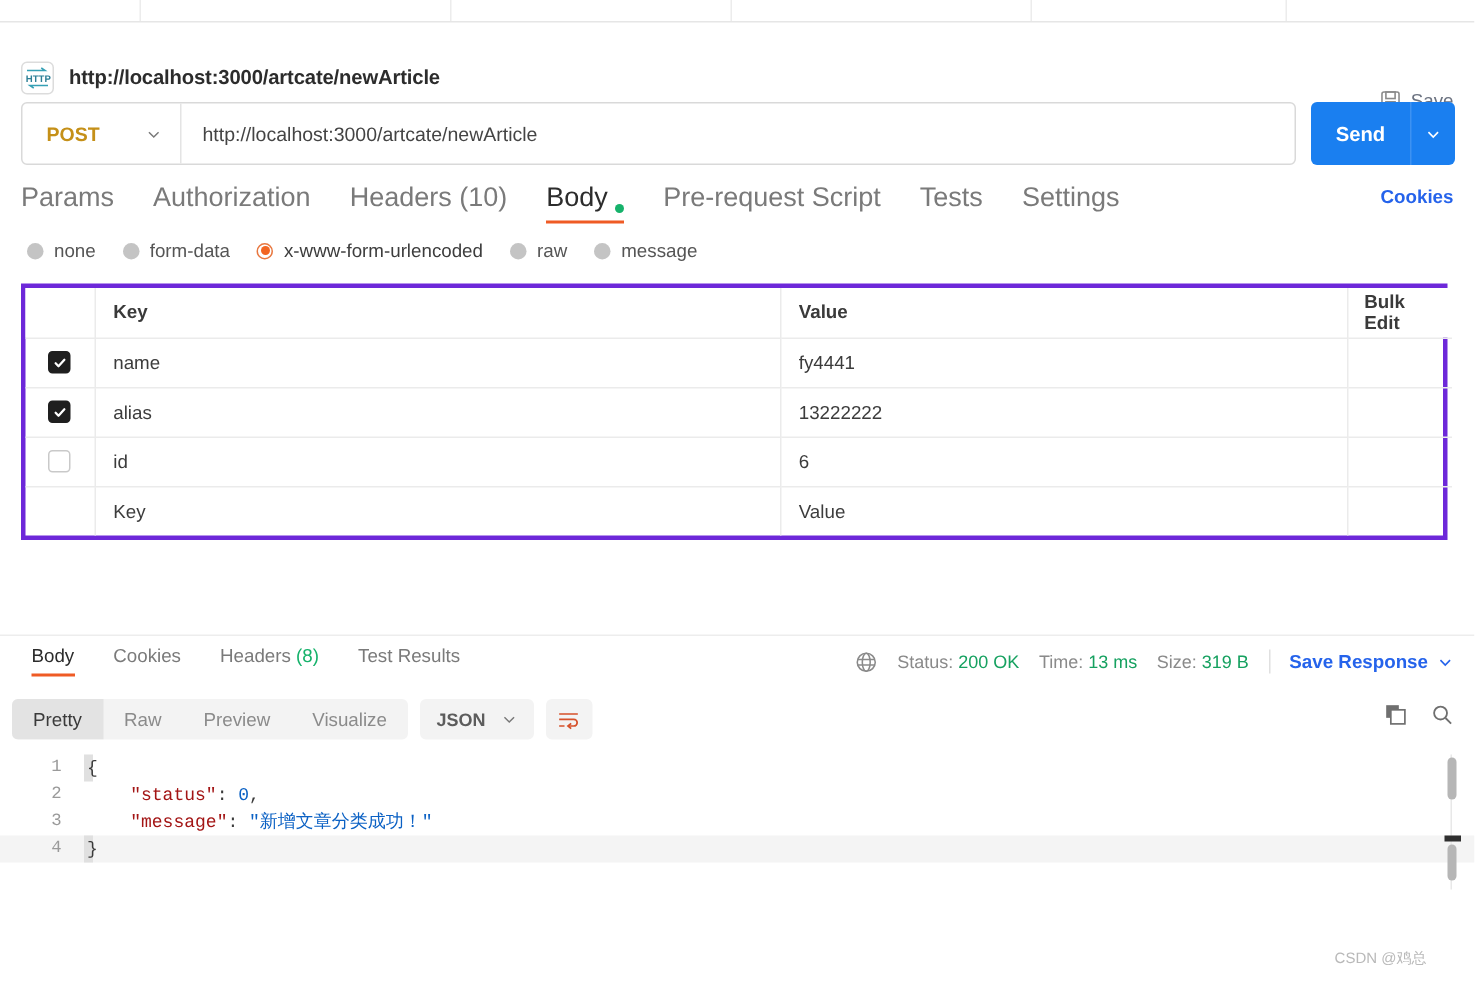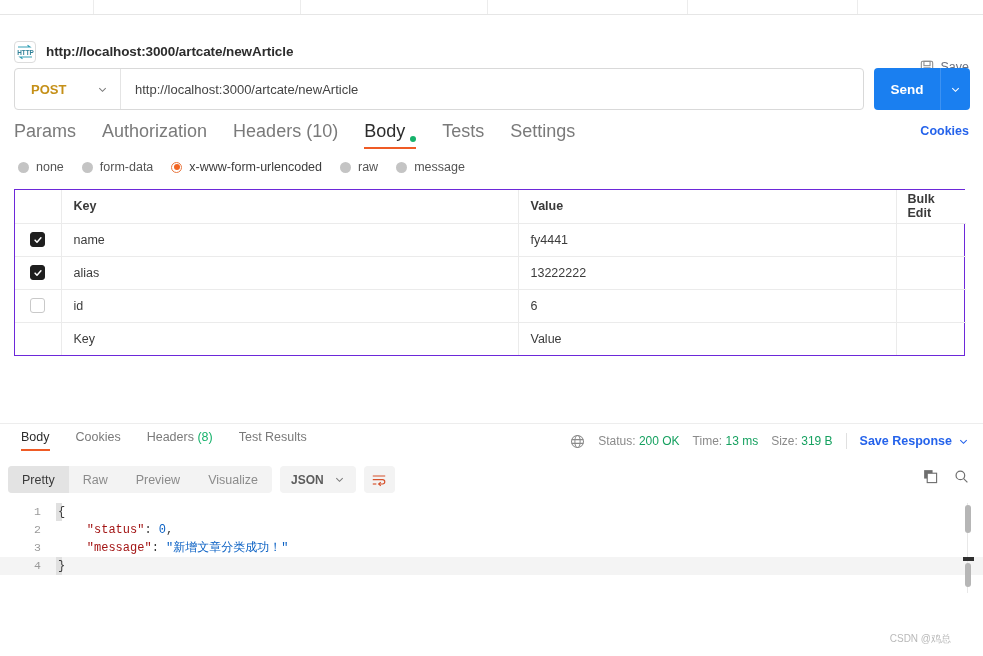--- a/index.html
+++ b/index.html
@@ -115,21 +115,21 @@
   }
   .btype.sel .radio::after {
     content: ""; position: absolute; left: 1.5px; top: 1.5px;
     width: 6px; height: 6px; border-radius: 50%; background: #f26522;
   }
   .btype.sel { color: #3d3d3d; }
 
   
   .kvtable {
     position: absolute; left: 14px; top: 189px; width: 951px;
-    border: 1px solid #6d28d9; border-collapse: collapse;
+    border: 3px solid #6d28d9; border-collapse: collapse;
   }
   .kvtable table { width: 100%; border-collapse: collapse; table-layout: fixed; }
   .kvtable th, .kvtable td {
     border-right: 1px solid #ebebeb; border-bottom: 1px solid #ebebeb;
     height: 33px; font-size: 12.5px; font-weight: normal; text-align: left;
     padding: 0 12px; color: #3c3c3c; vertical-align: middle;
   }
   .kvtable th { font-weight: bold; color: #3a3a3a; background: #fff; }
   .kvtable tr:last-child td { border-bottom: none; }
   .col-chk { width: 46px; padding: 0 !important; }
@@ -292,20 +292,23 @@
   </div>
   <div class="rtab">
     <span>Authorization</span>
   </div>
   <div class="rtab">
     <span>Headers (10)</span>
   </div>
   <div class="rtab active">
     <span>Body</span>
     <span class="dot-green"></span>
+  </div>
+  <div class="rtab">
+    <span>Pre-request Script</span>
   </div>
   <div class="rtab">
     <span>Tests</span>
   </div>
   <div class="rtab">
     <span>Settings</span>
   </div>
 </div>
 <div class="cookies-link">Cookies</div>
 

